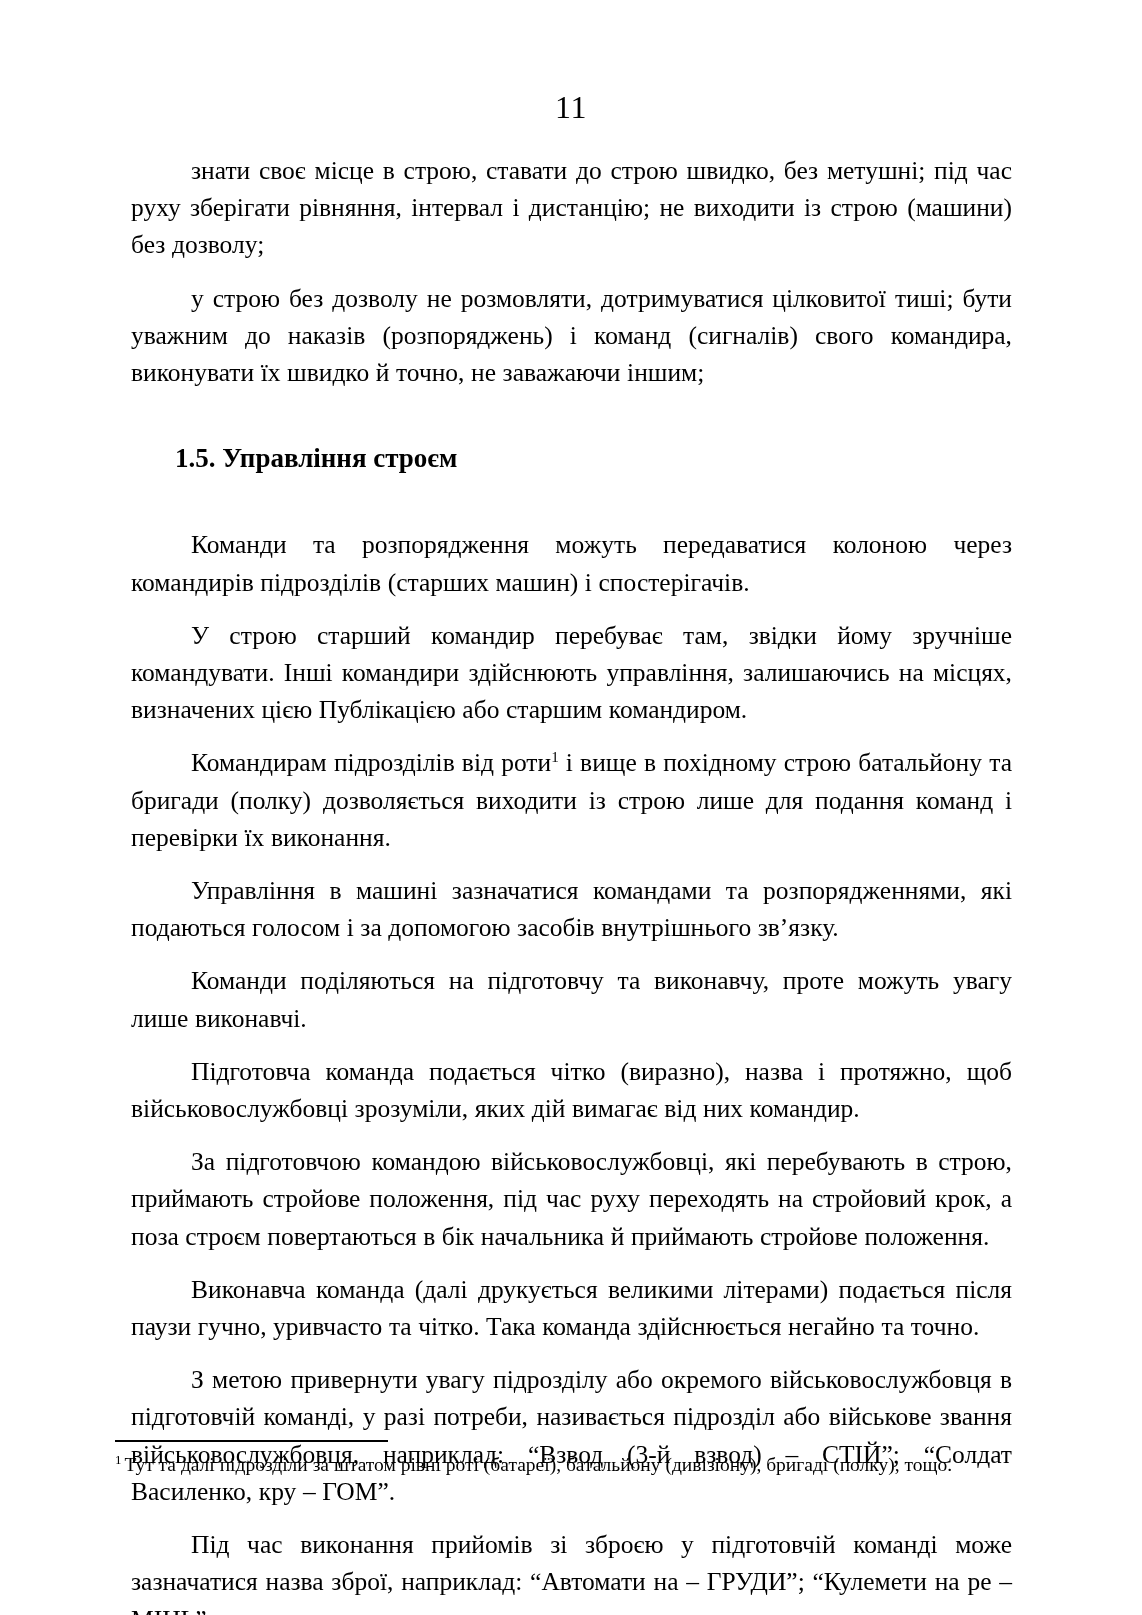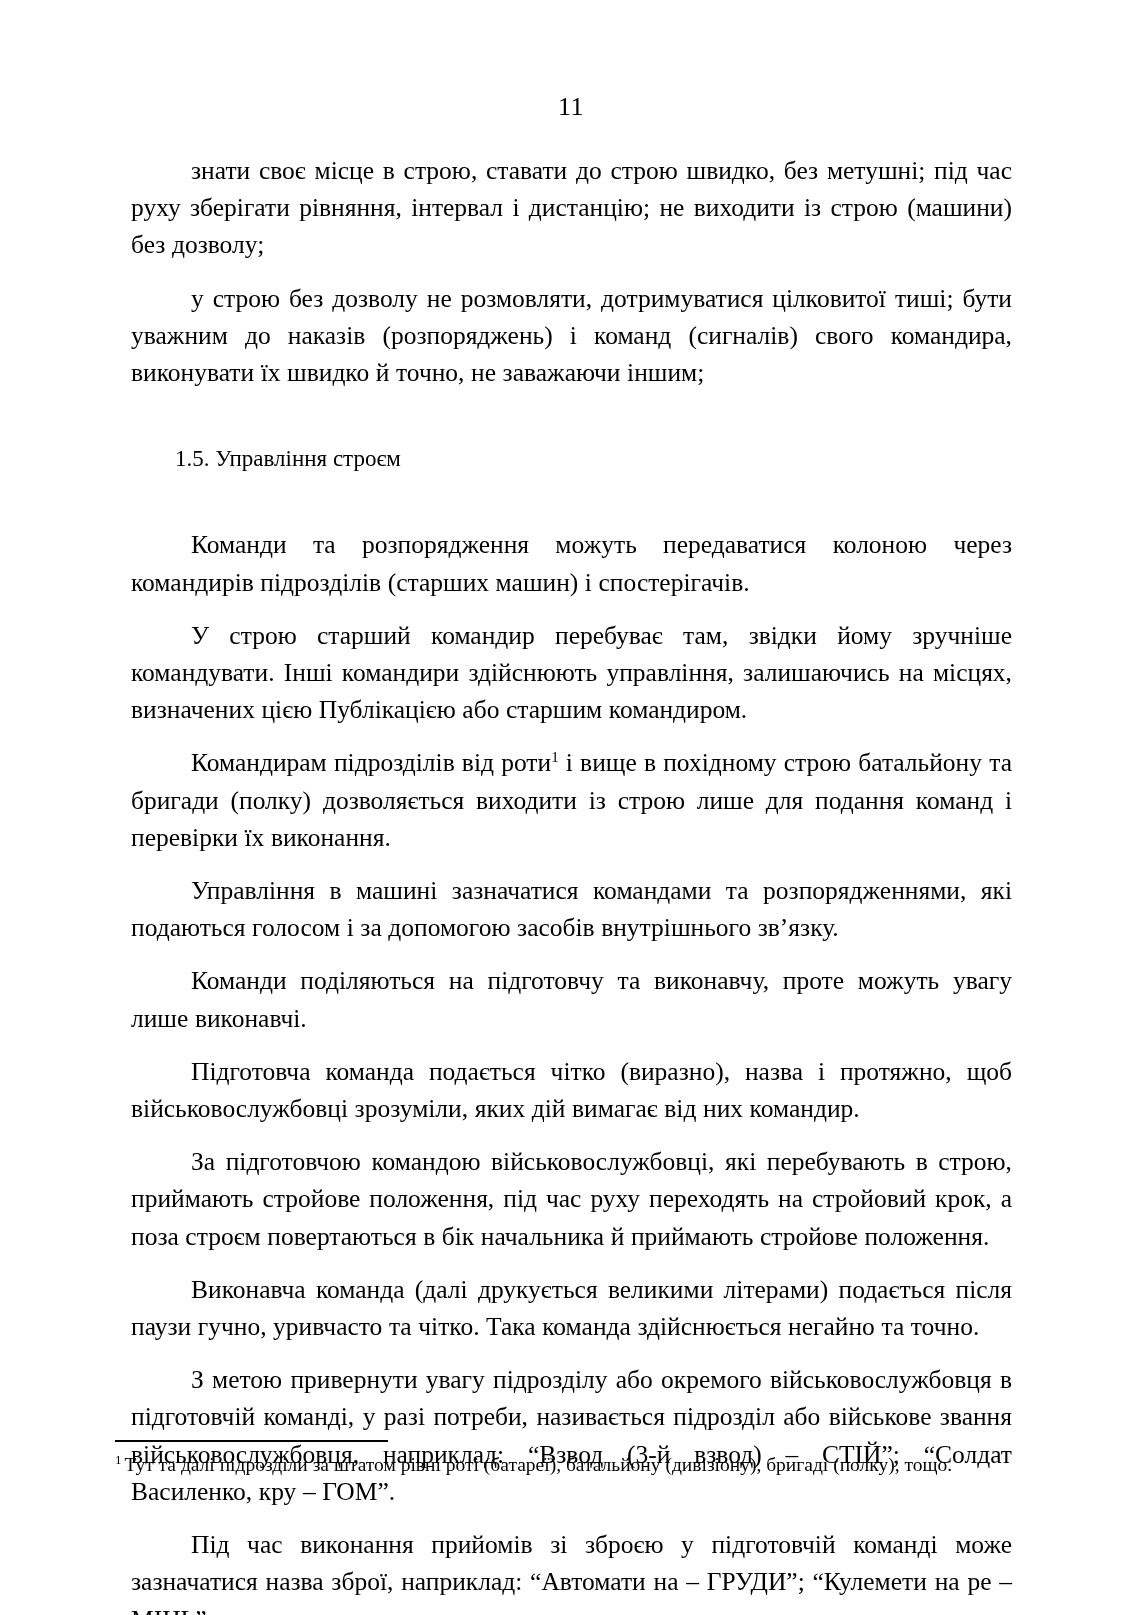--- a/index.html
+++ b/index.html
@@ -25,21 +25,21 @@
     background: #ffffff;
   }
 
   
   .page-number {
     position: absolute;
     left: 0;
     top: 92px;
     width: 1142px;
     text-align: center;
-    font-size: 26px;
+    font-size: 32px;
     line-height: 30px;
     letter-spacing: 0.5px;
   }
 
   
   .body-col {
     position: absolute;
     left: 115px;
     top: 136px;
     width: 913px;
@@ -51,23 +51,23 @@
     line-height: 37.2px;
     text-align: justify;
     text-indent: 60px;
     text-justify: inter-word;
     hyphens: none;
     word-spacing: 0.2px;
   }
 
   h2.section-heading {
     margin: 0;
-    font-size: 23px;
+    font-size: 27px;
     line-height: 37.2px;
-    font-weight: normal;
+    font-weight: bold;
     text-indent: 60px;
     text-align: left;
   }
 
   .gap-before-heading { height: 33px; }
   .gap-after-heading  { height: 33px; }
 
   sup.fn-ref {
     font-size: 15px;
     vertical-align: super;

